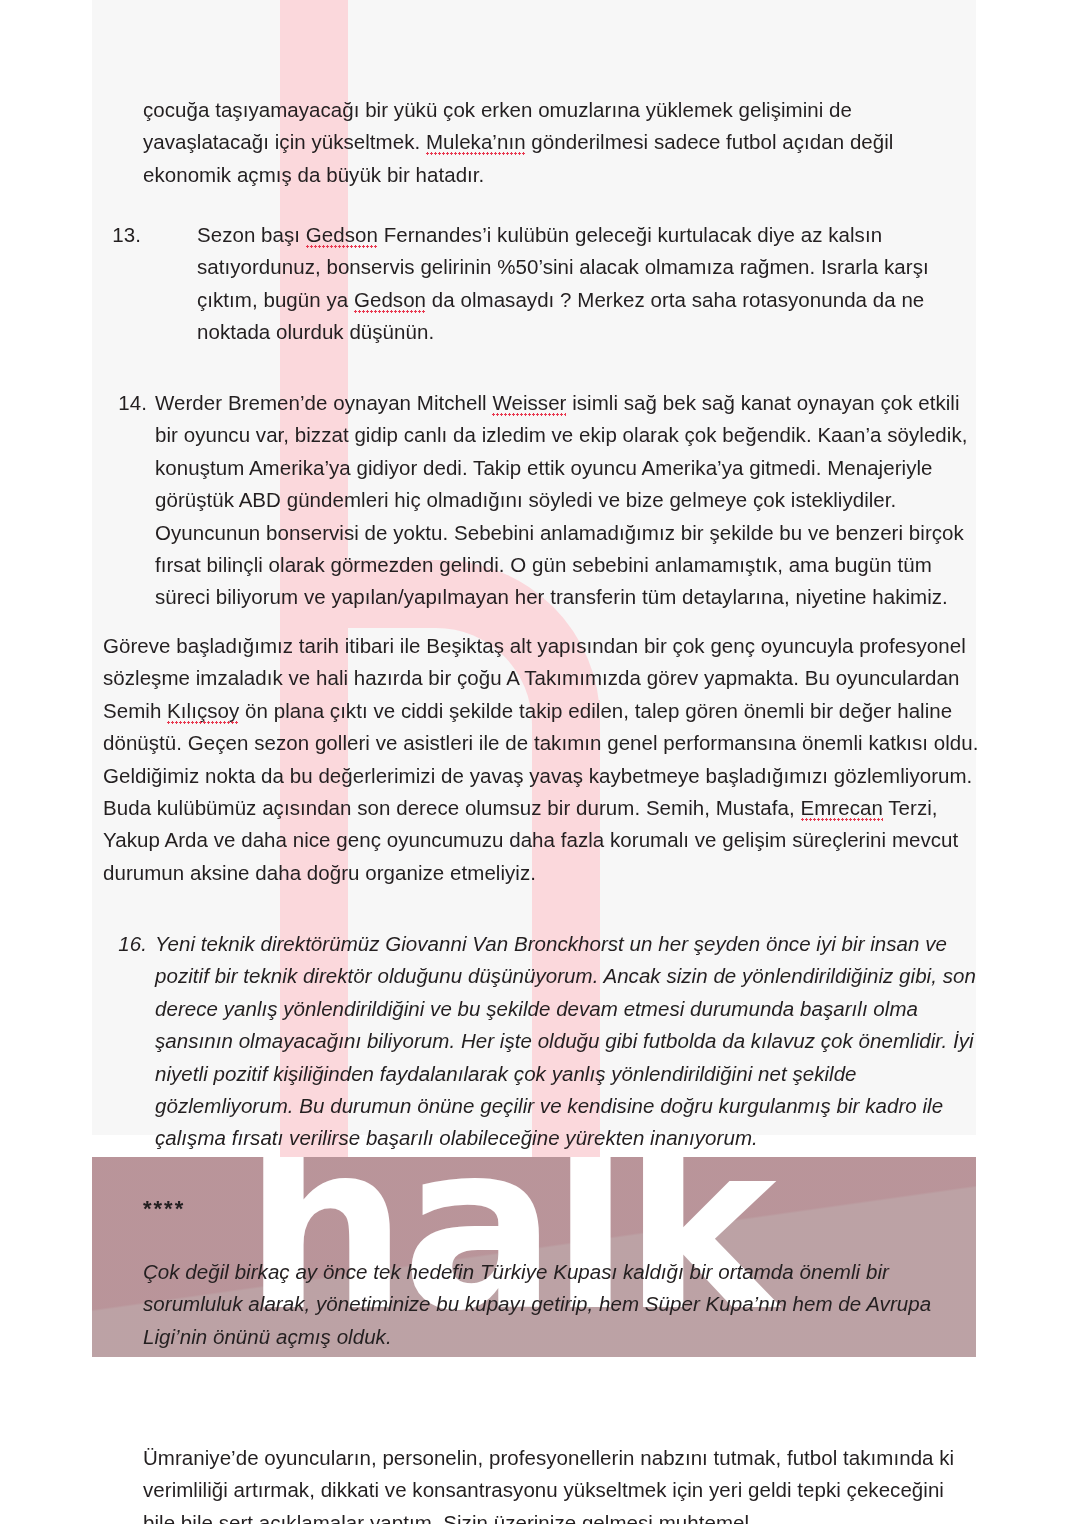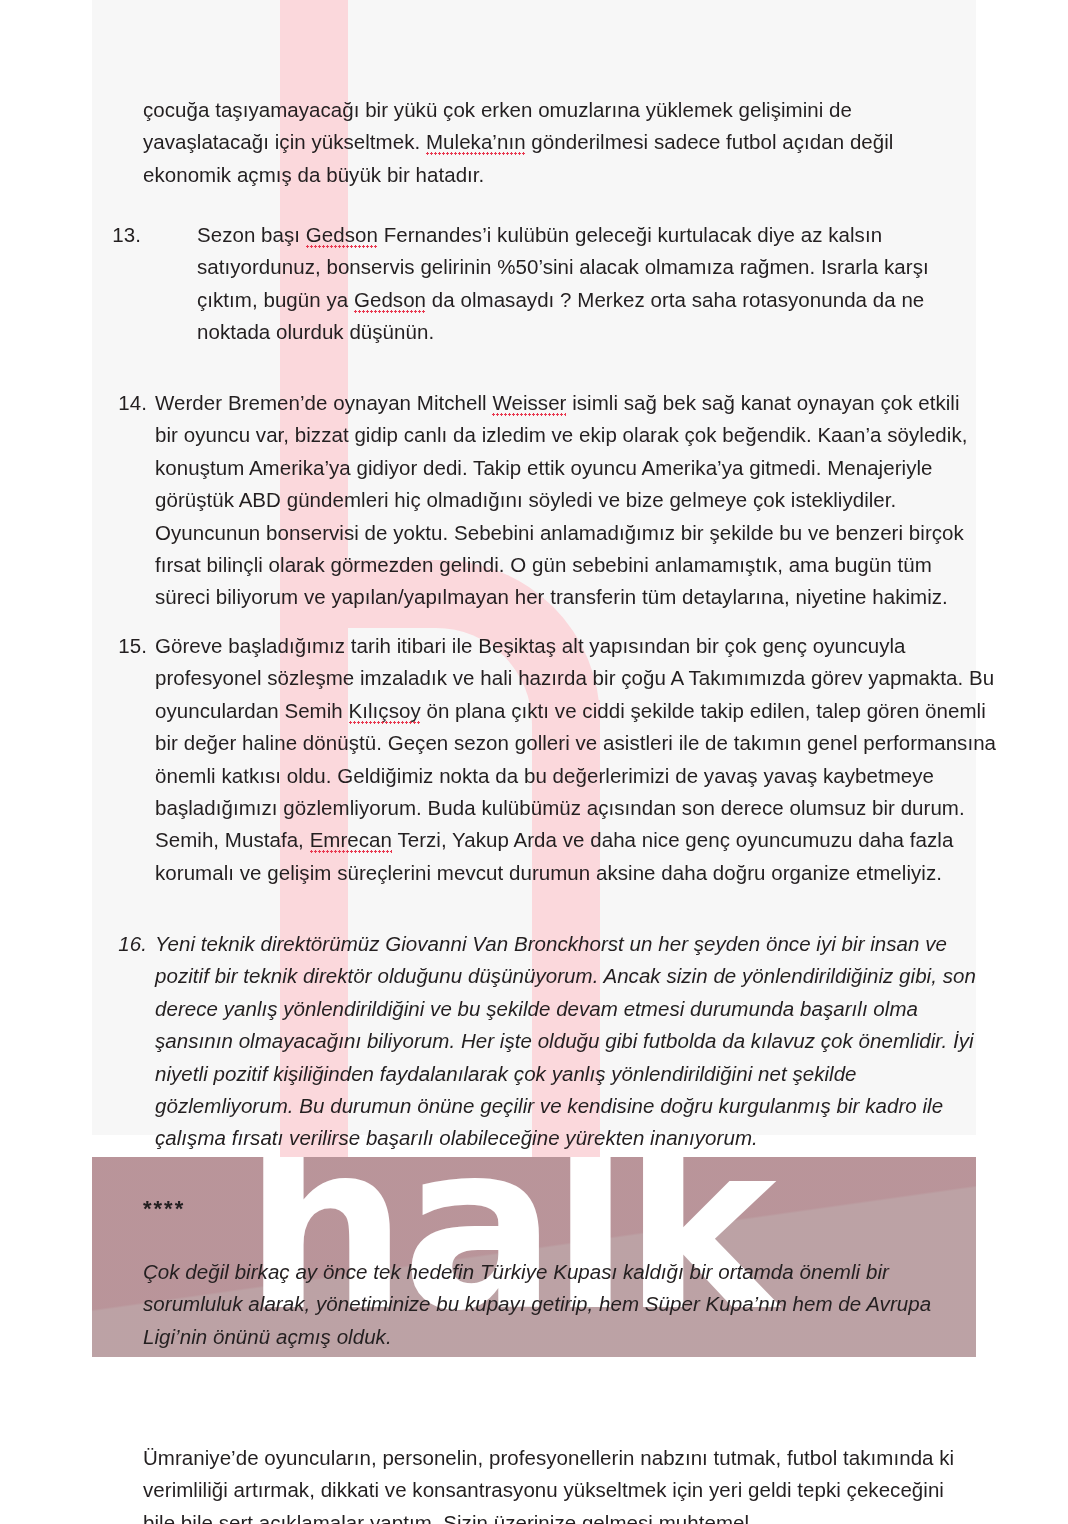--- a/index.html
+++ b/index.html
@@ -193,21 +193,20 @@
       <span class="num">13.</span>
       <span class="ptext"><span>Sezon başı </span><span class="sp">Gedson</span><span> Fernandes’i kulübün geleceği kurtulacak diye az kalsın satıyordunuz, bonservis gelirinin %50’sini alacak olmamıza rağmen. Israrla karşı çıktım, bugün ya </span><span class="sp">Gedson</span><span> da olmasaydı ? Merkez orta saha rotasyonunda da ne noktada olurduk düşünün.</span></span>
     </div>
 
     <div class="para numbered" style="left:103px; top:368px; width:880px;margin-top:19px;">
       <span class="num">14.</span>
       <span class="ptext"><span>Werder Bremen’de oynayan Mitchell </span><span class="sp">Weisser</span><span> isimli sağ bek </span><b>sağ kanat</b><span> oynayan çok etkili bir oyuncu var, bizzat gidip canlı da izledim ve ekip olarak çok </span><b>beğendik.</b><span> Kaan’a söyledik, konuştum Amerika’ya gidiyor dedi. Takip ettik oyuncu Amerika’</span><b>ya gitmedi.</b><span> Menajeriyle görüştük ABD gündemleri hiç olmadığını söyledi ve bize gelmeye </span><b>çok</b><span> istekliydiler. Oyuncunun bonservisi de yoktu. Sebebini anlamadığımız bir şekilde </span><b>bu ve</b><span> benzeri birçok fırsat bilinçli olarak görmezden gelindi. O gün sebebini anlamamıştık, ama bugün tüm süreci biliyorum ve yapılan/yapılmayan her transferin tüm detaylarına, niyetine hakimiz.</span></span>
     </div>
 
     <div class="para numbered" style="left:103px; top:630px; width:895px;">
-      <span class="num">15.</span>
       <span class="ptext"><span>Göreve başladığımız tarih itibari ile Beşiktaş alt yapısından bir çok genç oyuncuyla profesyonel sözleşme imzaladık ve hali hazırda bir çoğu A Takımımızda görev yapmakta. Bu oyunculardan Semih </span><span class="sp">Kılıçsoy</span><span> ön plana çıktı ve ciddi şekilde takip edilen, talep gören önemli bir değer haline dönüştü. Geçen sezon golleri ve asistleri ile de takımın genel performansına önemli katkısı oldu. Geldiğimiz nokta da bu değerlerimizi de yavaş yavaş kaybetmeye başladığımızı gözlemliyorum. Buda kulübümüz açısından son derece olumsuz bir durum. Semih, Mustafa, </span><span class="sp">Emrecan</span><span> Terzi, Yakup Arda ve daha nice genç oyuncumuzu daha fazla korumalı ve gelişim süreçlerini mevcut durumun aksine daha doğru organize etmeliyiz.</span></span>
     </div>
 
     <div class="para numbered" style="left:103px; top:928px; width:890px;font-style:italic;">
       <span class="num">16.</span>
       <span class="ptext">Yeni teknik direktörümüz Giovanni Van Bronckhorst un her şeyden önce iyi bir insan ve pozitif bir teknik direktör olduğunu düşünüyorum. Ancak sizin de yönlendirildiğiniz gibi, son derece yanlış yönlendirildiğini ve bu şekilde devam etmesi durumunda başarılı olma şansının olmayacağını biliyorum. Her işte olduğu gibi futbolda da kılavuz çok önemlidir. İyi niyetli pozitif kişiliğinden faydalanılarak çok yanlış yönlendirildiğini net şekilde gözlemliyorum. Bu durumun önüne geçilir ve kendisine doğru kurgulanmış bir kadro ile çalışma fırsatı verilirse başarılı olabileceğine yürekten inanıyorum.</span>
     </div>
 
     <div class="stars" style="left:143px; top:1196px;">****</div>
 

